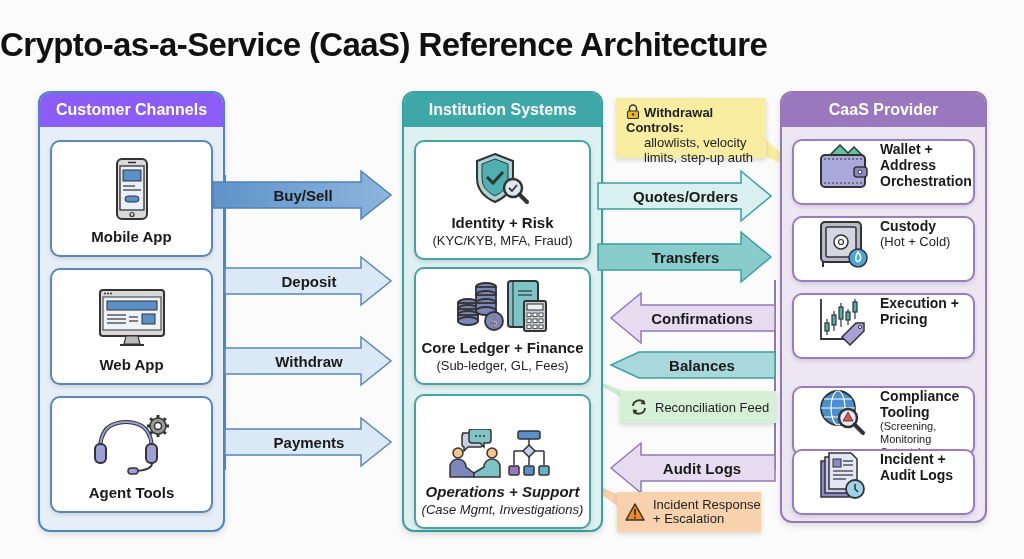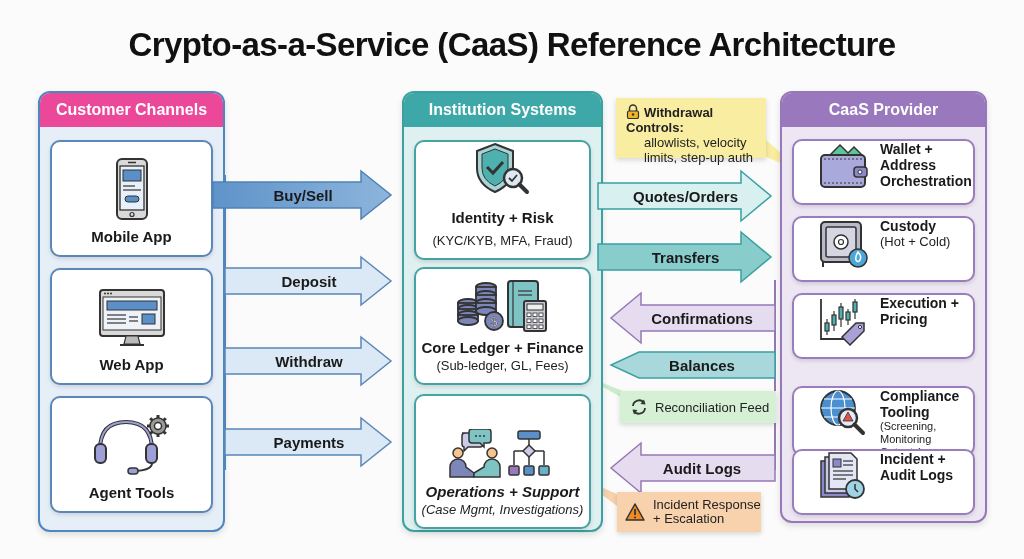--- a/index.html
+++ b/index.html
@@ -1,27 +1,27 @@
 <!DOCTYPE html>
 <html><head>
 <meta charset="utf-8">
 <style>
   * { box-sizing: border-box; margin: 0; padding: 0; }
   html, body { width: 1024px; height: 559px; background: #fbfbfb; overflow: hidden; }
   body { font-family: "Liberation Sans", "DejaVu Sans", sans-serif; color: #1a1a1a; position: relative; }
 
-  .title { position: absolute; left: 0; top: 26px; width: 1024px; text-align: center;
+  .title { position: absolute; left: 0; top: 26px; width: 1024px; text-align: left;
     font-size: 33px; font-weight: bold; letter-spacing: -0.6px; color: #111; }
 
   .column { position: absolute; border-radius: 12px; border: 2px solid; box-shadow: 0 3px 6px rgba(0,0,0,0.12); }
   .col-header { height: 34px; border-radius: 10px 10px 0 0; color: #fff; font-size: 16px;
     font-weight: bold; display: flex; align-items: center; justify-content: center; }
 
   #col-customer { left: 38px; top: 91px; width: 187px; height: 441px; background: #e6eef8; border-color: #4e86bf; }
-  #col-customer .col-header { background: #ec4899; }
+  #col-customer .col-header { background: #8b5cf6; }
   #col-institution { left: 402px; top: 91px; width: 201px; height: 441px; background: #dff0f0; border-color: #3aa0a0; }
   #col-institution .col-header { background: #3ea8a8; }
   #col-caas { left: 780px; top: 91px; width: 207px; height: 432px; background: #ede6f3; border-color: #9677b8; }
   #col-caas .col-header { background: #9a78bd; }
 
   .card { position: absolute; background: #fff; border-radius: 10px; border: 2px solid;
     box-shadow: 0 2px 4px rgba(0,0,0,0.12); }
   #col-customer .card { border-color: #5b87b8; left: 10px; width: 163px; }
   #col-institution .card { border-color: #46a3a3; left: 10px; width: 177px; }
   #col-caas .card { border-color: #9a7dbc; left: 10px; width: 183px; height: 66px; }
@@ -121,21 +121,21 @@
             <line x1="5.7" y1="-5.7" x2="7.8" y2="-7.8"></line>
         </g>
       </g>
     </svg>
     <div class="label">Agent Tools</div>
   </div>
 </div>
 
 <div class="column" id="col-institution">
   <div class="col-header">Institution Systems</div>
-  <div class="card v-card" style="top:47px;height:120px;justify-content:space-between;">
+  <div class="card v-card" style="top:47px;height:120px;">
     <svg class="icon" width="60" height="56" viewBox="0 0 60 56" style="margin-bottom:6px;">
       <path d="M22 2 L40 9 L40 26 Q40 42 22 50 Q4 42 4 26 L4 9 Z" fill="#a8d4d4" stroke="#333" stroke-width="2"></path>
       <path d="M22 7 L35 12 L35 26 Q35 38 22 44 Q9 38 9 26 L9 12 Z" fill="#4fb0b0" stroke="#333" stroke-width="1"></path>
       <path d="M14 25 L20 31 L30 20" fill="none" stroke="#333" stroke-width="3"></path>
       <circle cx="40" cy="36" r="9" fill="#dde8f2" stroke="#333" stroke-width="2.5"></circle>
       <path d="M36 36 L39 39 L44 33" fill="none" stroke="#333" stroke-width="1.8"></path>
       <line x1="46.5" y1="42.5" x2="54" y2="50" stroke="#333" stroke-width="4" stroke-linecap="round"></line>
     </svg>
     <div class="label">Identity + Risk</div>
     <div class="sub">(KYC/KYB, MFA, Fraud)</div>

